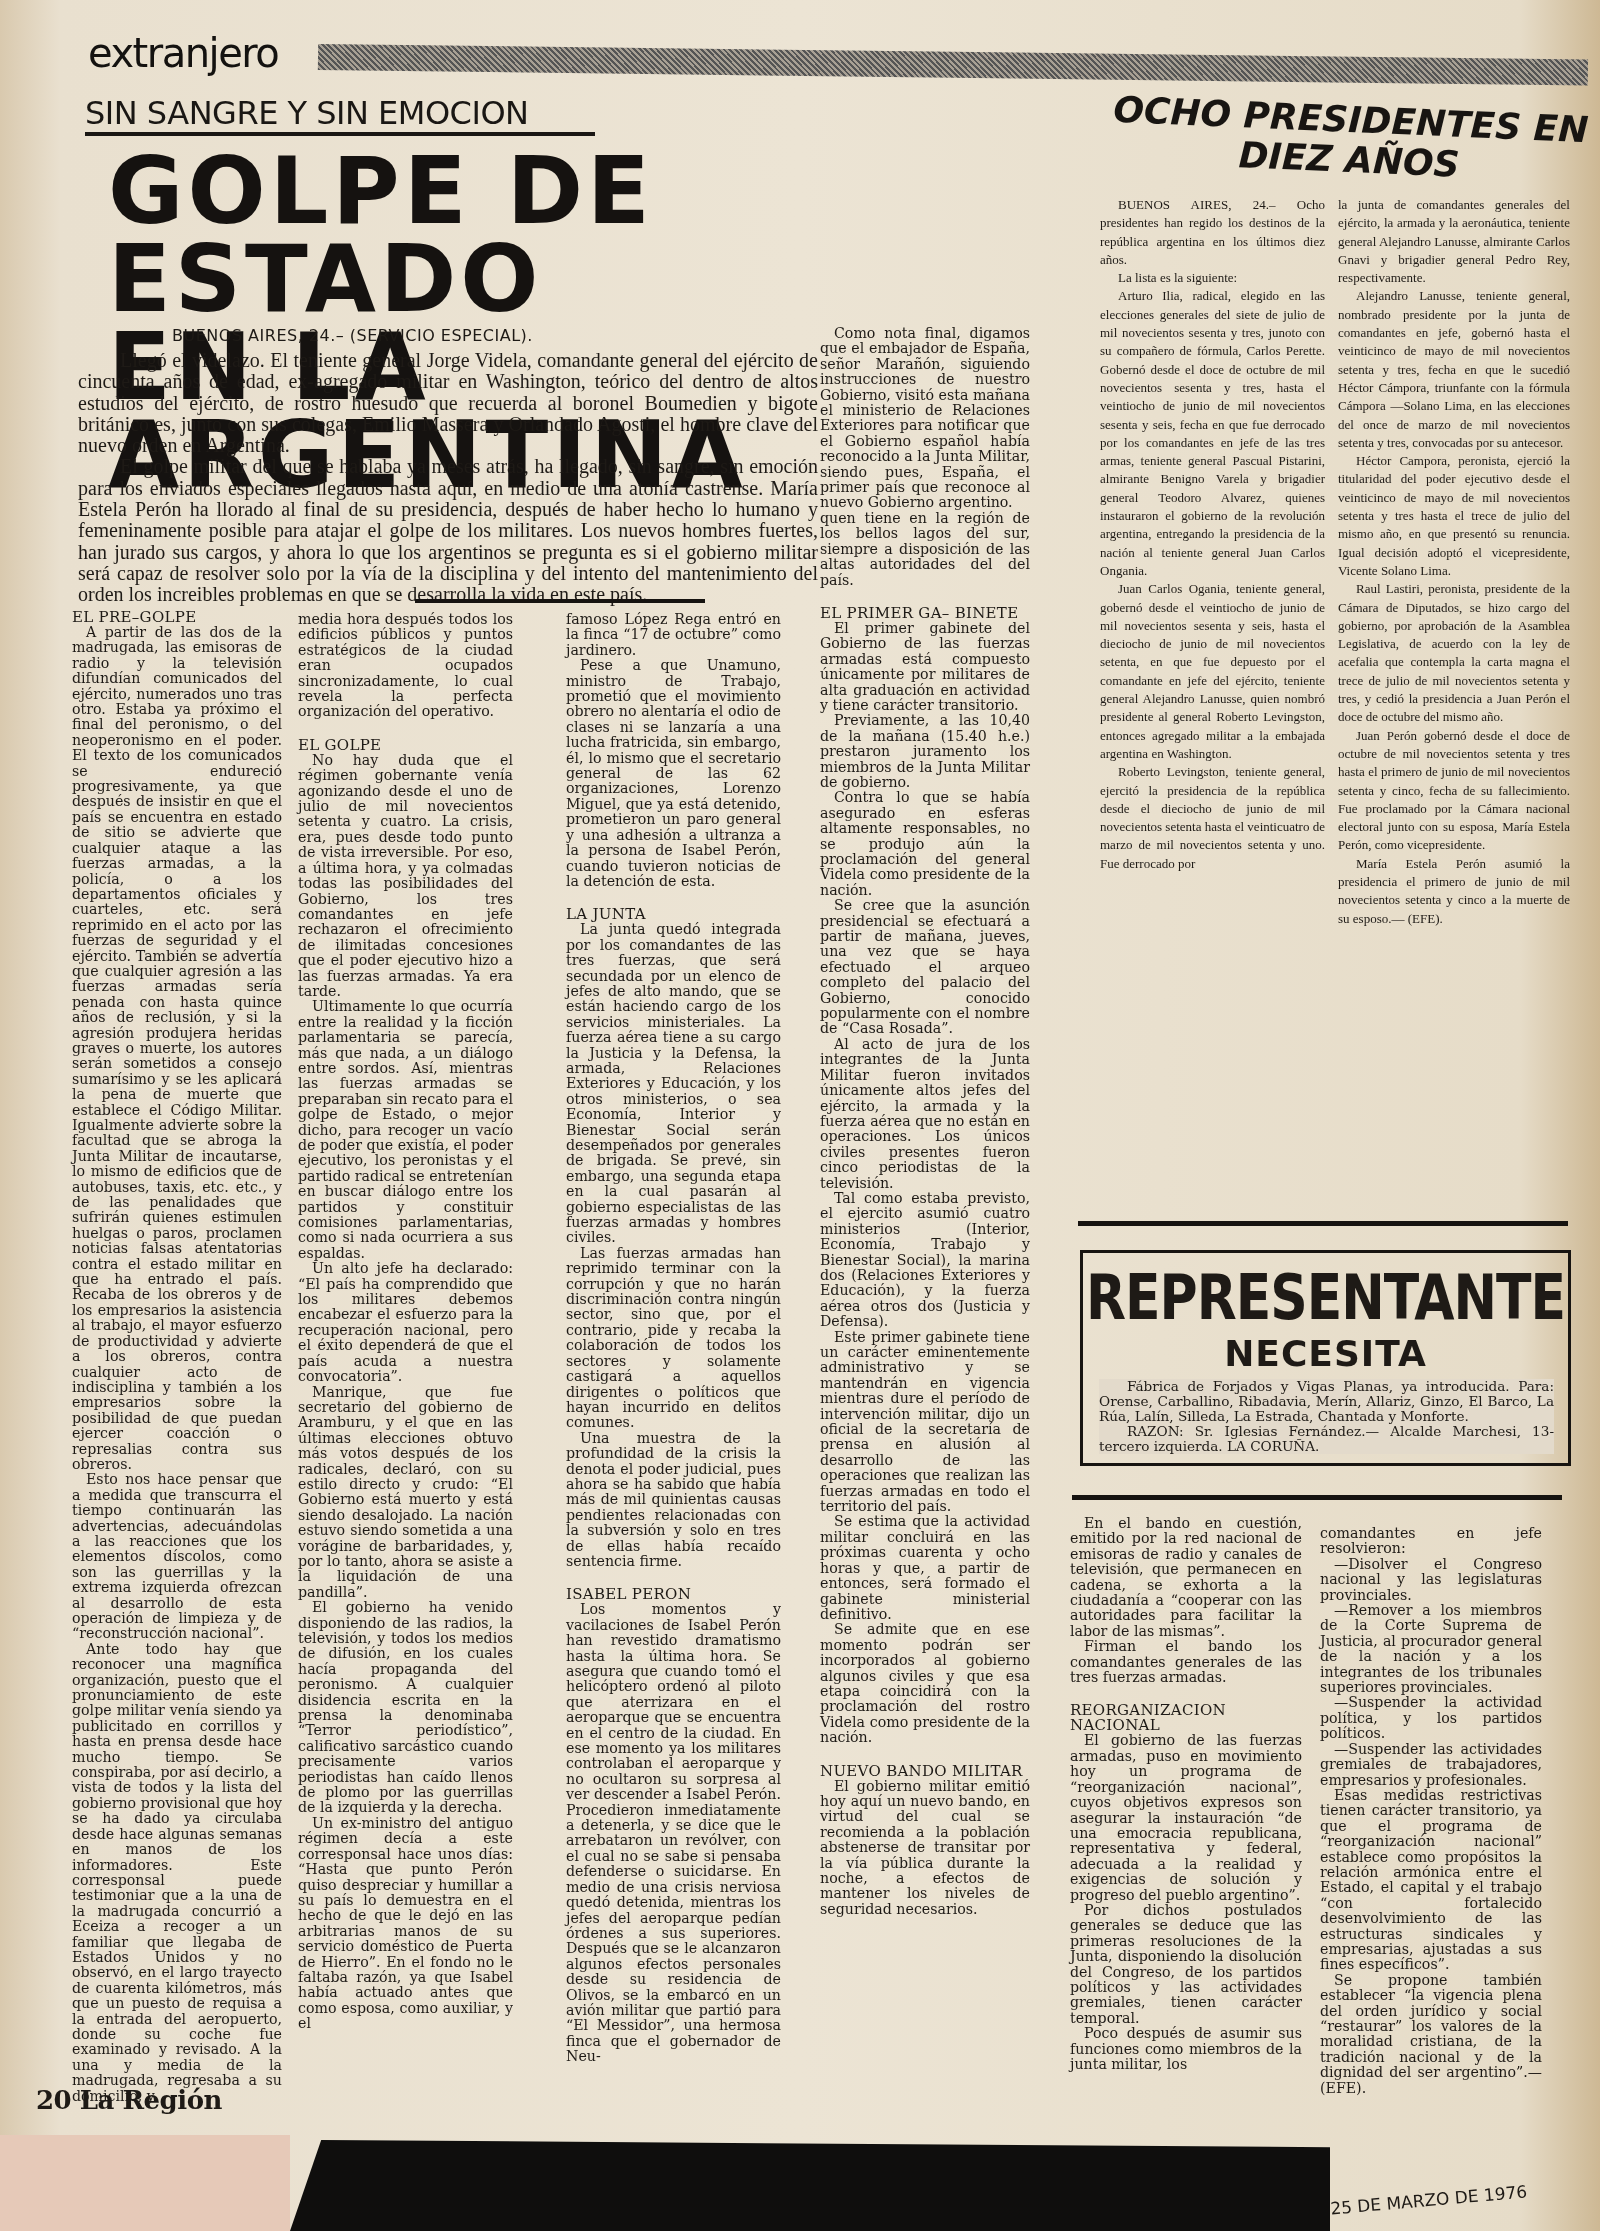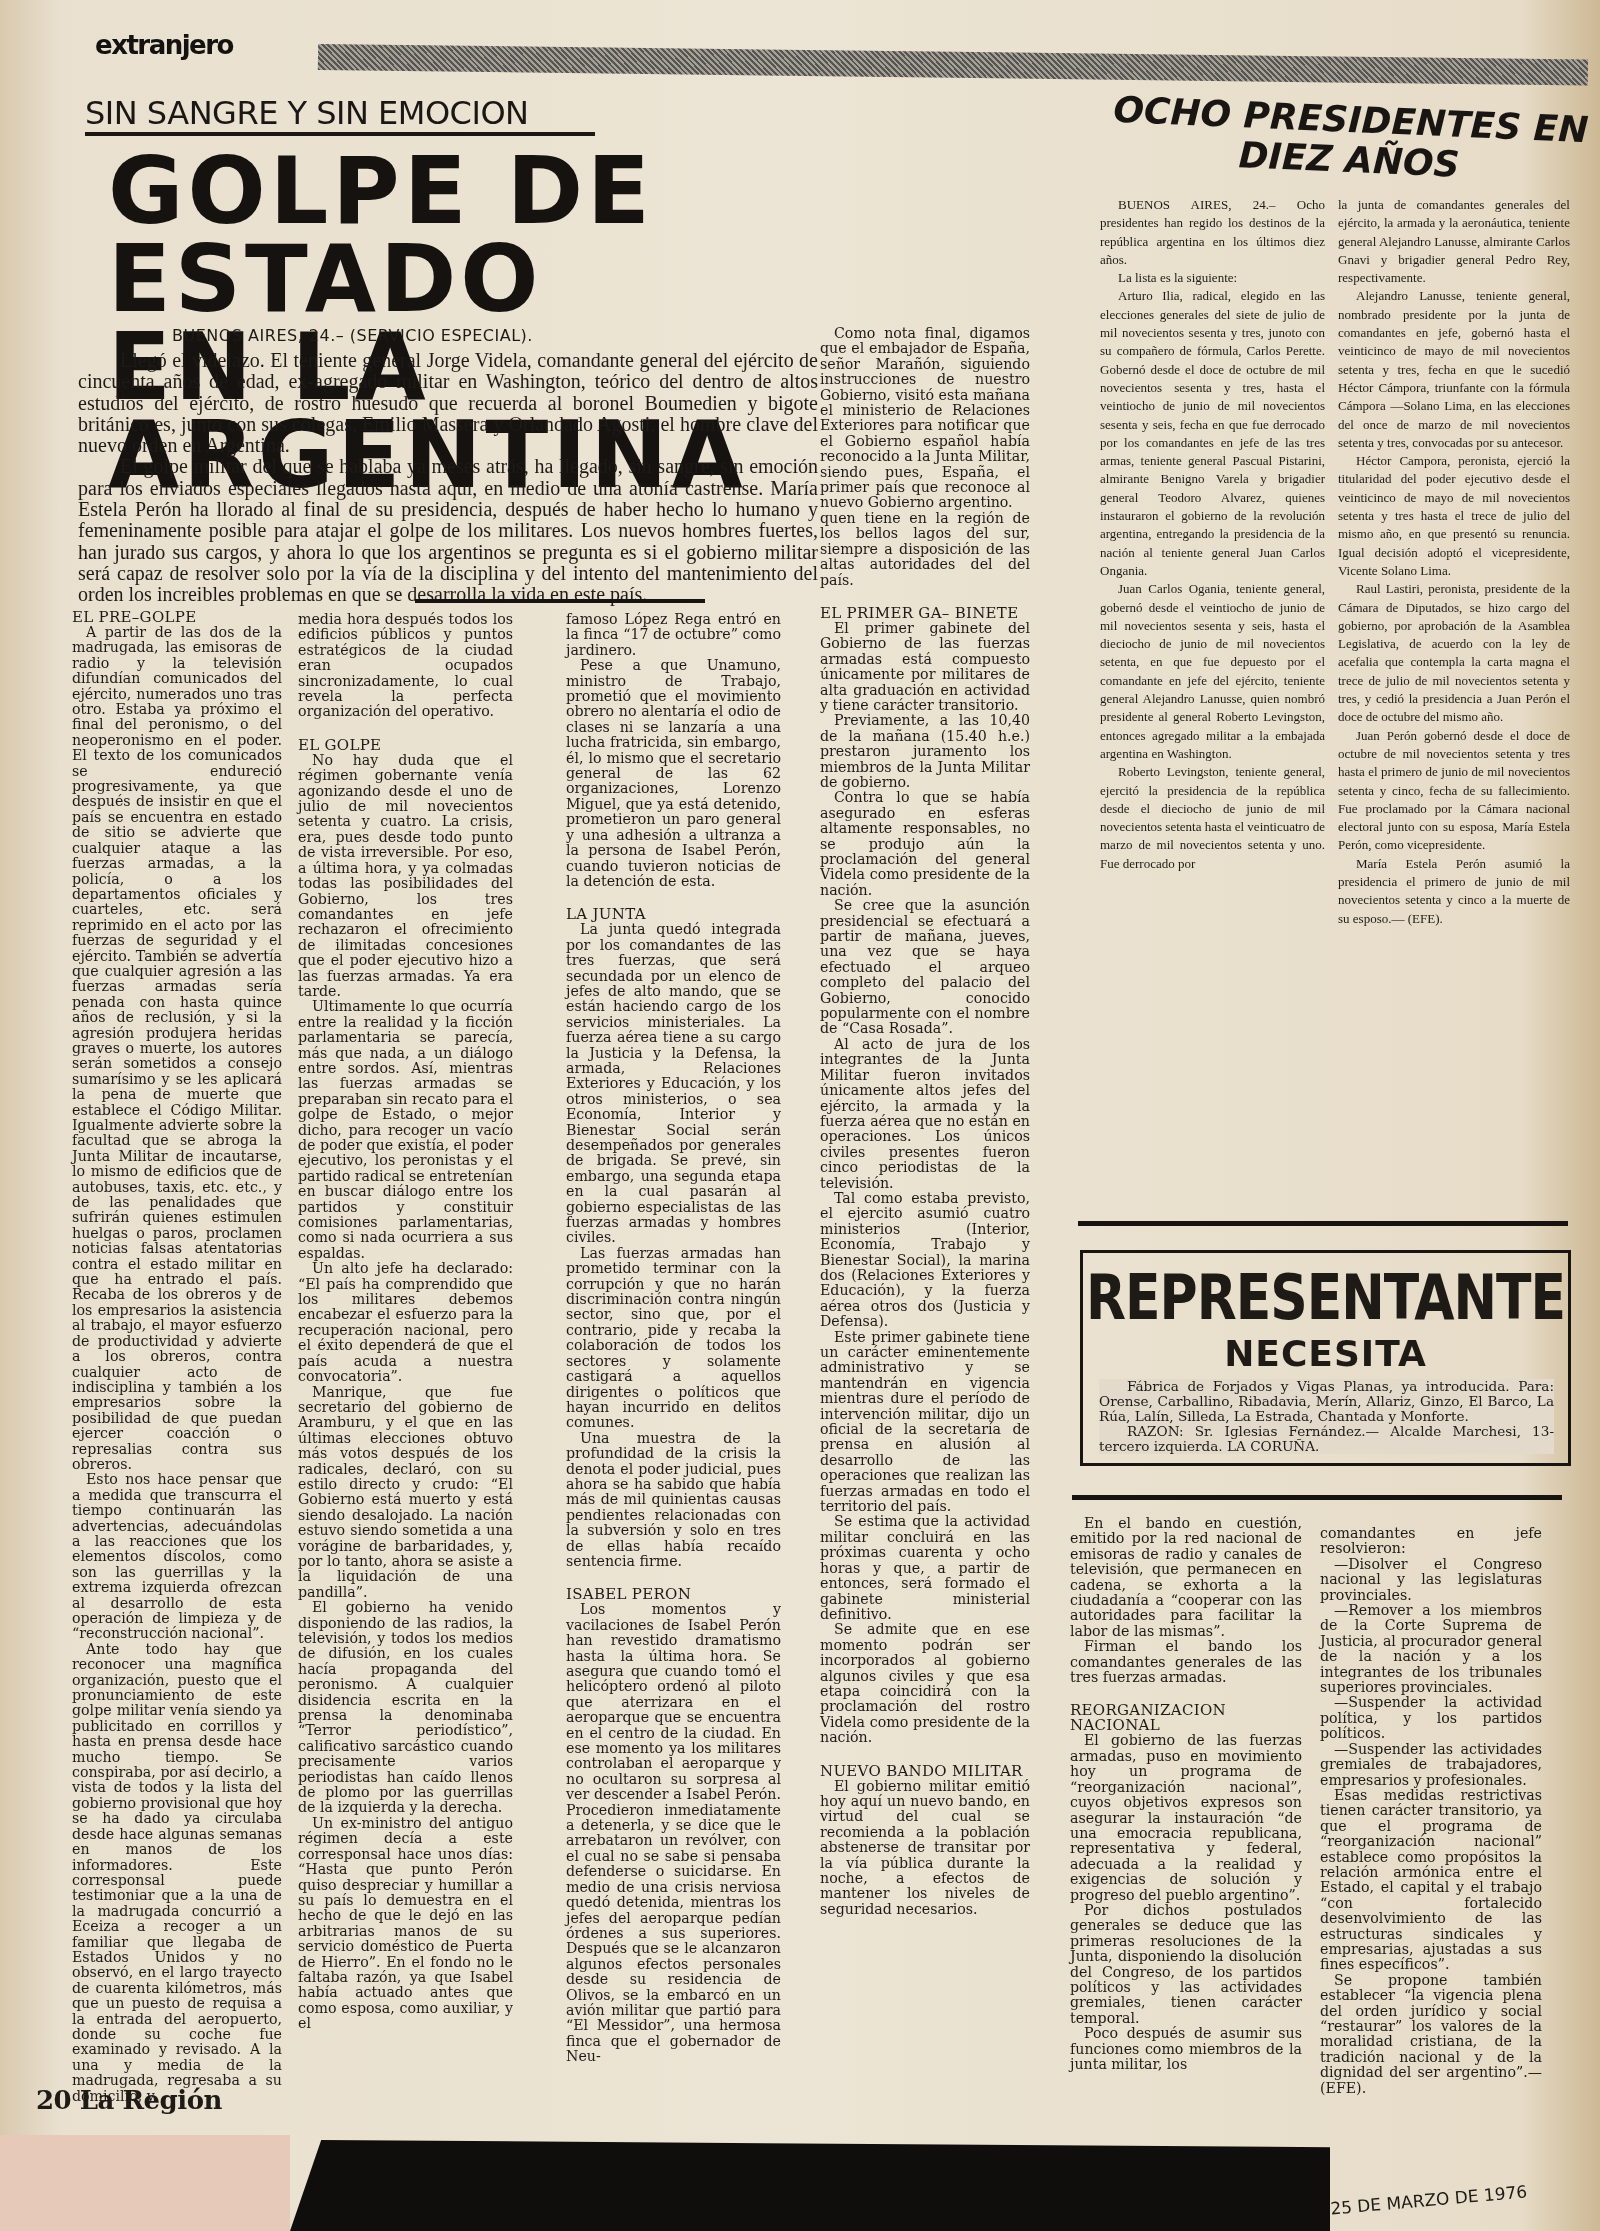--- a/index.html
+++ b/index.html
@@ -1,18 +1,18 @@
 <!DOCTYPE html>
 <html><head>
 <meta charset="utf-8">
 <style>
   html,body{margin:0;padding:0;}
   body{width:1600px;height:2231px;background:#e8dcc7;overflow:hidden;position:relative;font-family:"DejaVu Serif",serif;color:#1e1a16;}
   .page{position:absolute;left:0;top:0;width:1600px;height:2231px;background:linear-gradient(90deg,#d9c9ae 0,#e9e0cf 60px,#ece4d4 50%,#e6dcc8 95%,#cdb894 100%);}
-  .section-tag{position:absolute;left:95px;top:30px;font-family:"DejaVu Sans",sans-serif;font-weight:bold;font-size:26px;letter-spacing:-1.5px;color:#141210;}
+  .section-tag{position:absolute;left:88px;top:30px;font-family:"DejaVu Sans",sans-serif;font-weight:normal;font-size:40px;letter-spacing:-1.5px;color:#141210;}
   .hatch{position:absolute;left:318px;top:44px;width:1270px;height:26px;background:repeating-linear-gradient(45deg,#555 0 2px,#a8a094 2px 4px);transform:rotate(0.7deg);transform-origin:left center;}
   .kicker{position:absolute;left:85px;top:94px;font-family:"DejaVu Sans",sans-serif;font-size:32px;letter-spacing:-0.5px;color:#1a1714;border-bottom:4px solid #1a1714;padding-bottom:0;width:510px;white-space:nowrap;}
   .headline{position:absolute;left:108px;top:148px;font-family:"DejaVu Sans",sans-serif;font-weight:bold;font-size:92px;line-height:88px;letter-spacing:4px;color:#151210;width:980px;}
   .headline span{display:block;}
   .side-title{position:absolute;left:1100px;top:100px;width:500px;font-family:"DejaVu Sans",sans-serif;font-style:italic;font-weight:bold;font-size:36px;line-height:40px;text-align:center;transform:rotate(2.5deg);color:#181512;}
   .dateline-main{position:absolute;left:172px;top:326px;font-family:"DejaVu Sans",sans-serif;font-size:16px;letter-spacing:0.5px;}
   .lead{position:absolute;left:78px;top:350px;width:740px;font-family:"Liberation Serif",serif;font-size:20px;line-height:21.3px;text-align:justify;}
   .lead p{margin:0;text-indent:42px;}
   .rule{position:absolute;background:#161310;}
   .col{position:absolute;font-family:"DejaVu Serif",serif;font-size:14.2px;line-height:15.4px;text-align:justify;color:#1e1a16;}
@@ -73,21 +73,21 @@
     <p>El gobierno ha venido disponiendo de las radios, la televisión, y todos los medios de difusión, en los cuales hacía propaganda del peronismo. A cualquier disidencia escrita en la prensa la denominaba “Terror periodístico”, calificativo sarcástico cuando precisamente varios periodistas han caído llenos de plomo por las guerrillas de la izquierda y la derecha.</p>
     <p>Un ex-ministro del antiguo régimen decía a este corresponsal hace unos días: “Hasta que punto Perón quiso despreciar y humillar a su país lo demuestra en el hecho de que le dejó en las arbitrarias manos de su servicio doméstico de Puerta de Hierro”. En el fondo no le faltaba razón, ya que Isabel había actuado antes que como esposa, como auxiliar, y el</p>
   </div>
 
   <div class="col" style="left:566px;top:612px;width:215px;">
     <p style="text-indent:0">famoso López Rega entró en la finca “17 de octubre” como jardinero.</p>
     <p>Pese a que Unamuno, ministro de Trabajo, prometió que el movimiento obrero no alentaría el odio de clases ni se lanzaría a una lucha fratricida, sin embargo, él, lo mismo que el secretario general de las 62 organizaciones, Lorenzo Miguel, que ya está detenido, prometieron un paro general y una adhesión a ultranza a la persona de Isabel Perón, cuando tuvieron noticias de la detención de esta.</p>
     <div class="sp"></div>
     <h4>LA JUNTA</h4>
     <p>La junta quedó integrada por los comandantes de las tres fuerzas, que será secundada por un elenco de jefes de alto mando, que se están haciendo cargo de los servicios ministeriales. La fuerza aérea tiene a su cargo la Justicia y la Defensa, la armada, Relaciones Exteriores y Educación, y los otros ministerios, o sea Economía, Interior y Bienestar Social serán desempeñados por generales de brigada. Se prevé, sin embargo, una segunda etapa en la cual pasarán al gobierno especialistas de las fuerzas armadas y hombres civiles.</p>
-    <p>Las fuerzas armadas han prometido terminar con la corrupción y que no harán discriminación contra ningún sector, sino que, por el contrario, pide y recaba la colaboración de todos los sectores y solamente castigará a aquellos dirigentes o políticos que hayan incurrido en delitos comunes.</p>
+    <p>Las fuerzas armadas han reprimido terminar con la corrupción y que no harán discriminación contra ningún sector, sino que, por el contrario, pide y recaba la colaboración de todos los sectores y solamente castigará a aquellos dirigentes o políticos que hayan incurrido en delitos comunes.</p>
     <p>Una muestra de la profundidad de la crisis la denota el poder judicial, pues ahora se ha sabido que había más de mil quinientas causas pendientes relacionadas con la subversión y solo en tres de ellas había recaído sentencia firme.</p>
     <div class="sp"></div>
     <h4>ISABEL PERON</h4>
     <p>Los momentos y vacilaciones de Isabel Perón han revestido dramatismo hasta la última hora. Se asegura que cuando tomó el helicóptero ordenó al piloto que aterrizara en el aeroparque que se encuentra en el centro de la ciudad. En ese momento ya los militares controlaban el aeroparque y no ocultaron su sorpresa al ver descender a Isabel Perón. Procedieron inmediatamente a detenerla, y se dice que le arrebataron un revólver, con el cual no se sabe si pensaba defenderse o suicidarse. En medio de una crisis nerviosa quedó detenida, mientras los jefes del aeroparque pedían órdenes a sus superiores. Después que se le alcanzaron algunos efectos personales desde su residencia de Olivos, se la embarcó en un avión militar que partió para “El Messidor”, una hermosa finca que el gobernador de Neu-</p>
   </div>
 
   <div class="col" style="left:820px;top:326px;width:210px;">
     <p>Como nota final, digamos que el embajador de España, señor Marañón, siguiendo instrucciones de nuestro Gobierno, visitó esta mañana el ministerio de Relaciones Exteriores para notificar que el Gobierno español había reconocido a la Junta Militar, siendo pues, España, el primer país que reconoce al nuevo Gobierno argentino.</p>
     <p style="text-indent:0">quen tiene en la región de los bellos lagos del sur, siempre a disposición de las altas autoridades del del país.</p>
     <div class="sp"></div>

